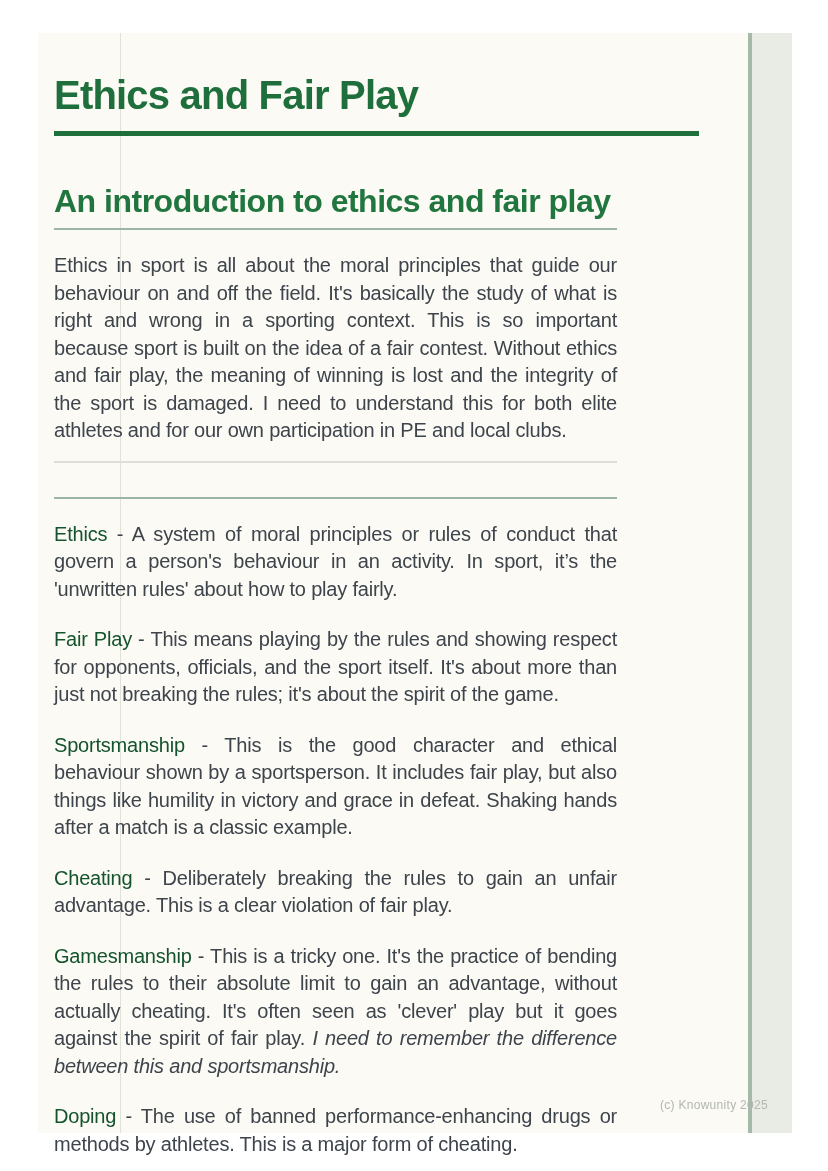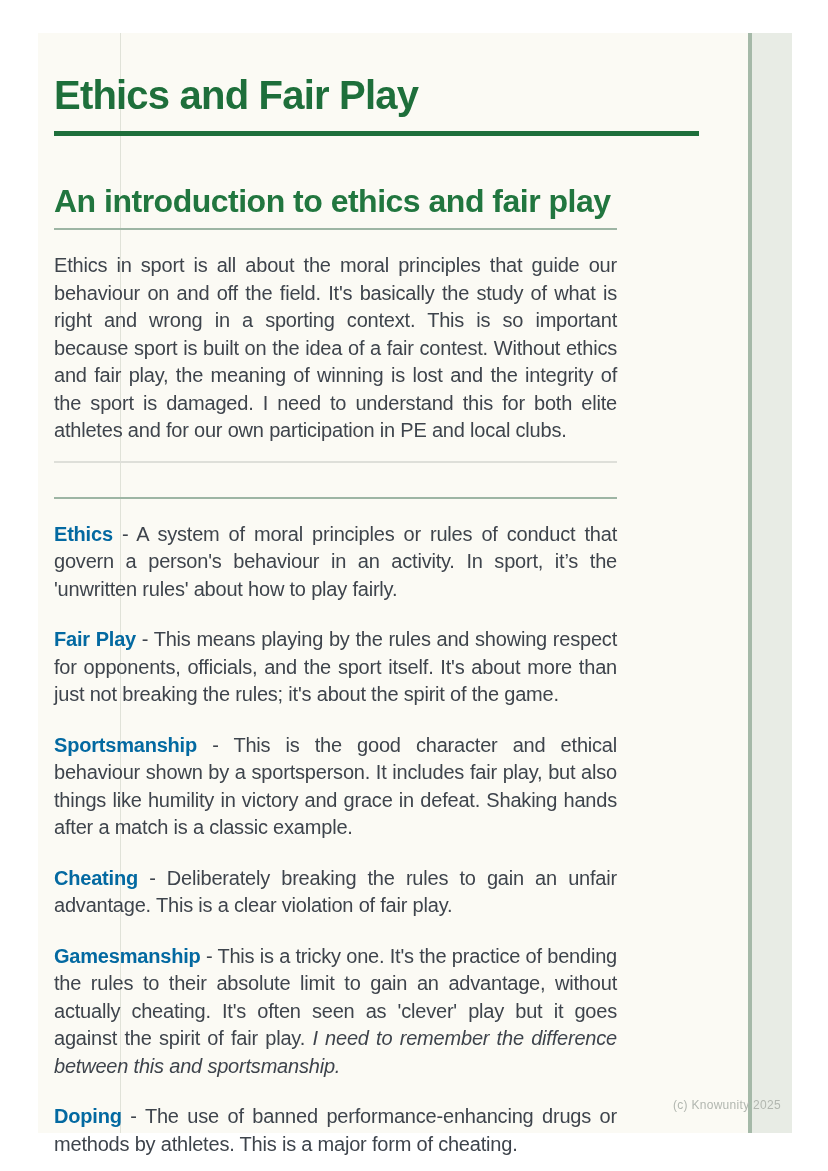--- a/index.html
+++ b/index.html
@@ -68,34 +68,34 @@
   .body-text {
     margin: 0 0 23px 0;
     font-size: 20px;
     line-height: 27.5px;
     letter-spacing: -0.2px;
     color: #3e444c;
     text-align: justify;
   }
   .body-text:last-child { margin-bottom: 0; }
   .body-text b {
-    font-weight: 700;
-    color: #0369a1;
+    font-weight: 400;
+    color: #14532d;
   }
   .body-text .note { font-style: italic; }
   .section-divider {
     height: 2px;
     width: 100%;
     background: #dedfd9;
     margin: 16px 0 34px 0;
   }
   .watermark {
     position: absolute;
     top: 1065px;
-    right: 11px;
+    right: 24px;
     font-size: 12px;
     letter-spacing: 0.3px;
     color: #b2b7b0;
     z-index: 3;
   }
 </style>
 </head>
 <body>
 
 <div class="page">

